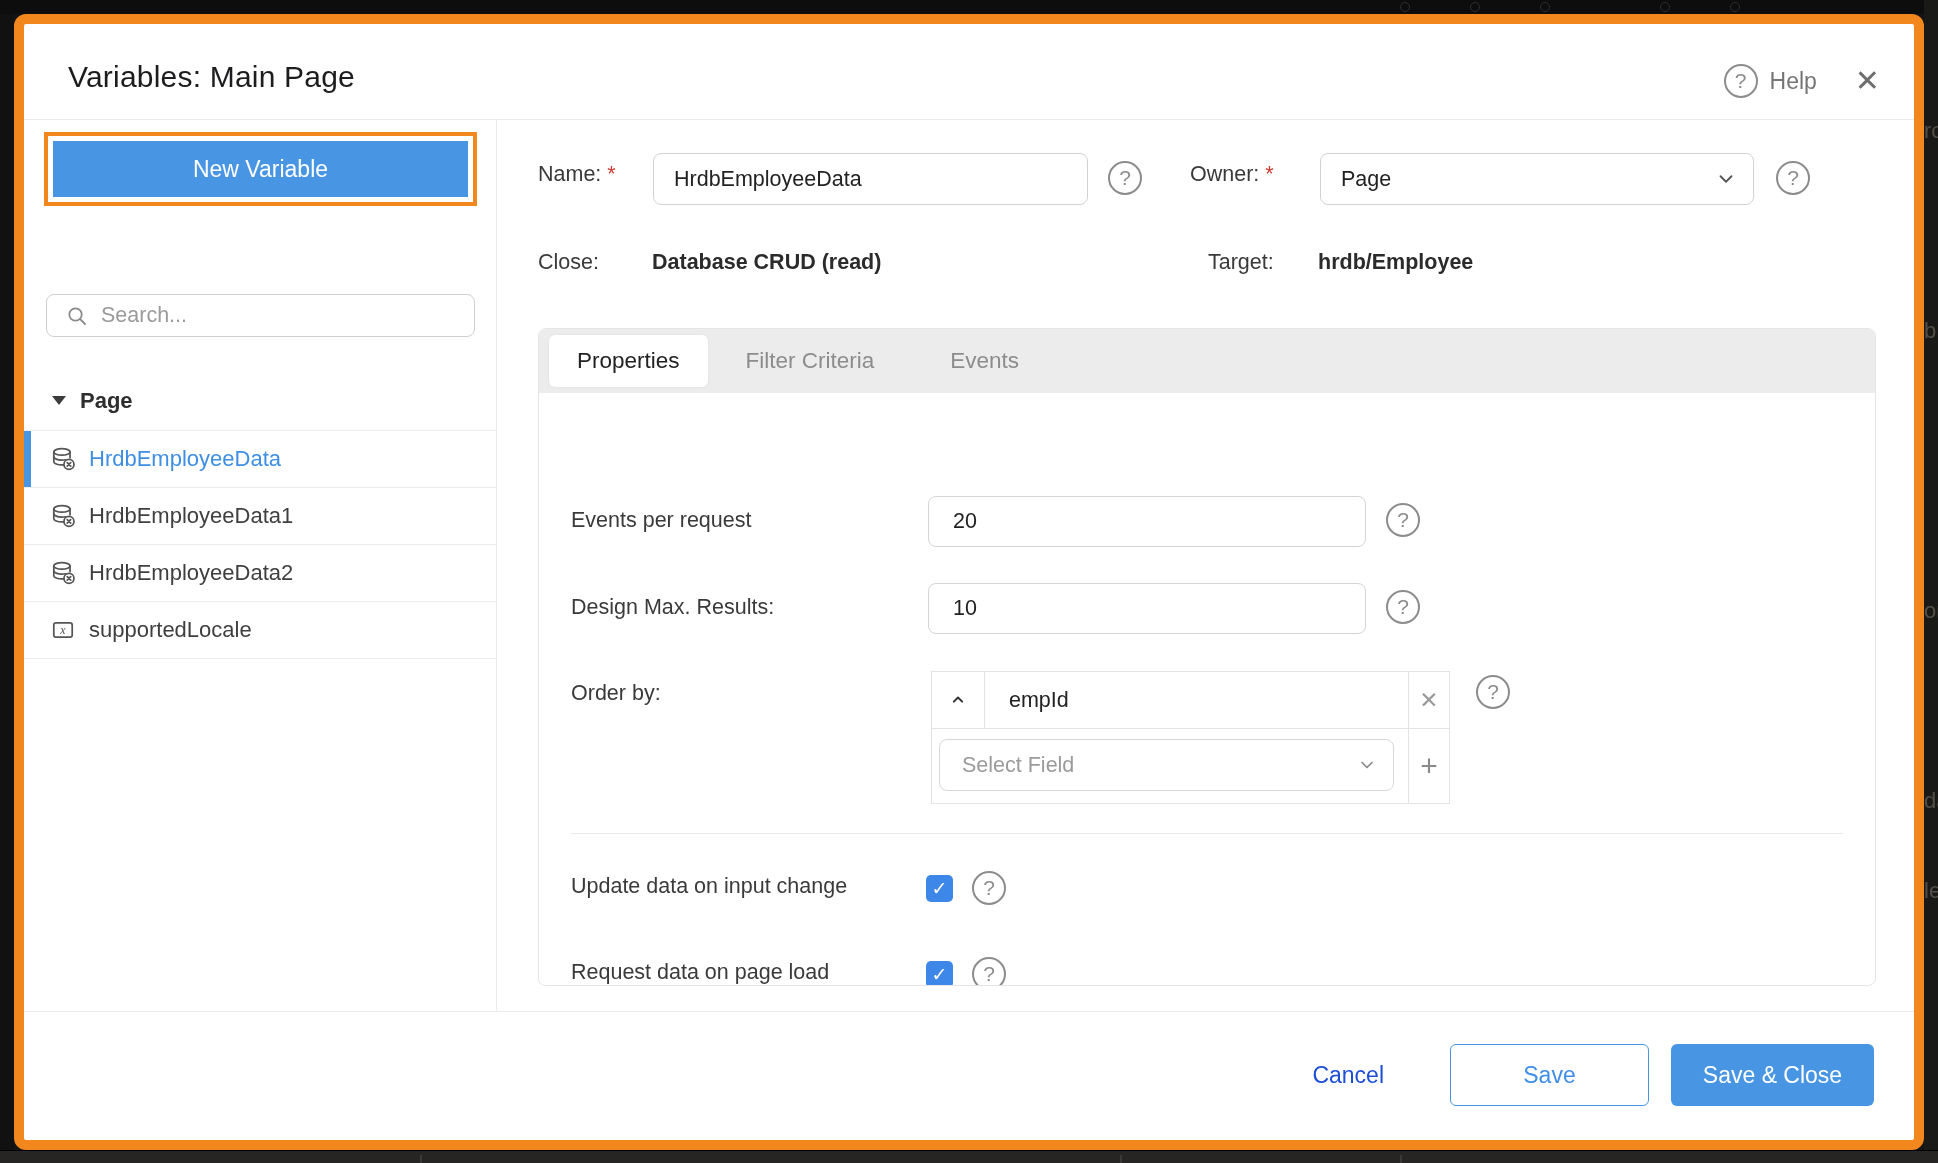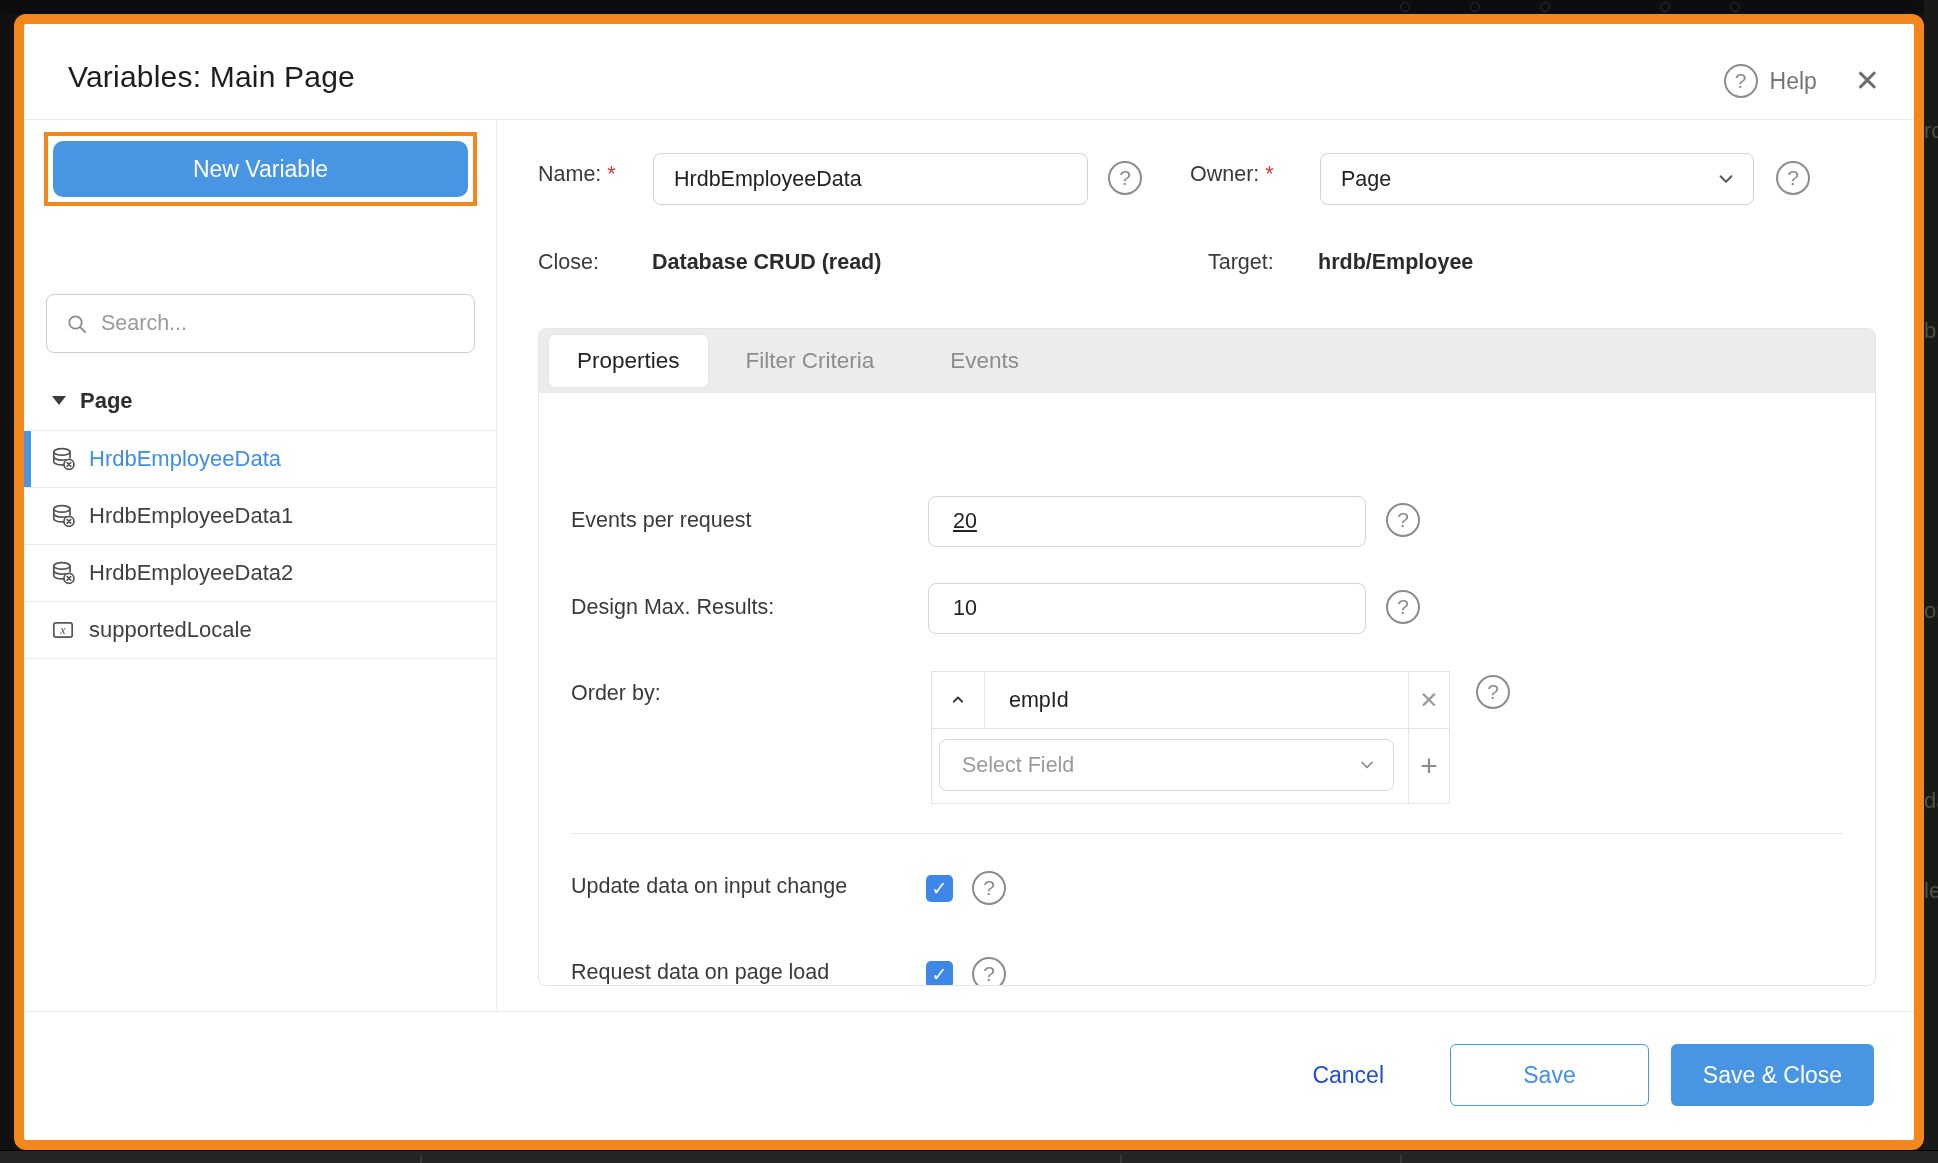--- a/index.html
+++ b/index.html
@@ -26,26 +26,26 @@
   .title { position:absolute; left:44px; top:36px; font-size:30px; font-weight:500; color:#1d1d1f; letter-spacing:.2px; }
   .header-right { position:absolute; right:34px; top:40px; display:flex; align-items:center; }
   .qmark { width:34px; height:34px; border:2px solid #8c8c8c; border-radius:50%; color:#8c8c8c;
            font-size:21px; display:flex; align-items:center; justify-content:center; background:#fff; flex:0 0 auto; }
   .help-label { font-size:23px; color:#757575; margin-left:12px; }
   .close-x { font-size:30px; color:#6e6e6e; margin-left:38px; cursor:pointer; line-height:1; }
   .hdr-divider { position:absolute; left:0; right:0; top:95px; height:1px; background:#ebebeb; }
   
   .sidebar { position:absolute; left:0; top:96px; width:473px; height:891px; border-right:1px solid #ebebeb; background:#fff; }
   .annot { position:absolute; left:20px; top:12px; width:433px; height:74px; border:4px solid var(--orange,#F2871E); background:#fff; }
-  .new-var-btn { position:absolute; left:5px; top:5px; right:5px; bottom:5px; background:#4896E3; border-radius:10px;
+  .new-var-btn { position:absolute; left:5px; top:5px; right:5px; bottom:5px; background:#4896E3; border-radius:0;
                  color:#fff; font-size:23px; display:flex; align-items:center; justify-content:center; cursor:pointer; }
   .side-select { position:absolute; left:22px; top:98px; width:429px; height:54px; border:1px solid #cfcfcf; border-radius:8px;
                  display:flex; align-items:center; padding:0 18px 0 22px; font-size:21.5px; color:#222; cursor:pointer; }
   .side-select .spacer { flex:1; }
-  .side-search { position:absolute; left:22px; top:174px; width:429px; height:59px; border:1px solid #cfcfcf; border-radius:8px;
+  .side-search { position:absolute; left:22px; top:174px; width:429px; height:43px; border:1px solid #cfcfcf; border-radius:8px;
                  display:flex; align-items:center; padding:0 16px 0 18px; }
   .side-search input { border:none; outline:none; flex:1; font-size:21.5px; color:#333; margin-left:12px;
                        font-family:"Liberation Sans","DejaVu Sans",sans-serif; }
   .side-search input::placeholder { color:#9a9a9a; }
   .var-list { position:absolute; left:0; top:227px; right:0; }
   .section-hdr { height:84px; padding:24px 0 0 28px; display:flex; align-items:center; border-bottom:1px solid #ededed;
                  font-size:22px; font-weight:700; color:#2e2e2e; cursor:pointer; }
   .caret-down { width:0; height:0; border-left:7px solid transparent; border-right:7px solid transparent;
                 border-top:9px solid #3c3c3c; margin-right:14px; }
   .var-item { position:relative; height:57px; border-bottom:1px solid #ededed; display:flex; align-items:center;
@@ -236,21 +236,21 @@
 
       <div class="panel">
         <div class="tabbar">
           <div class="tab-active">Properties</div>
           <div class="tab">Filter Criteria</div>
           <div class="tab">Events</div>
         </div>
 
         <div class="panel-body">
           <span class="flabel" style="left:32px;top:115px">Events per request</span>
-          <input class="pinput" style="top: 103px; text-decoration: underline;" value="20">
+          <input class="pinput" style="top: 103px;" value="20">
           <div class="qmark q-abs" style="left:847px;top:110px">?</div>
 
           <span class="flabel" style="left:32px;top:202px">Design Max. Results:</span>
           <input class="pinput" style="top: 190px;" value="10">
           <div class="qmark q-abs" style="left:847px;top:197px">?</div>
 
           <span class="flabel" style="left:32px;top:288px">Order by:</span>
           <div class="ob">
             <div class="ob-row1">
               <div class="ob-caret">

